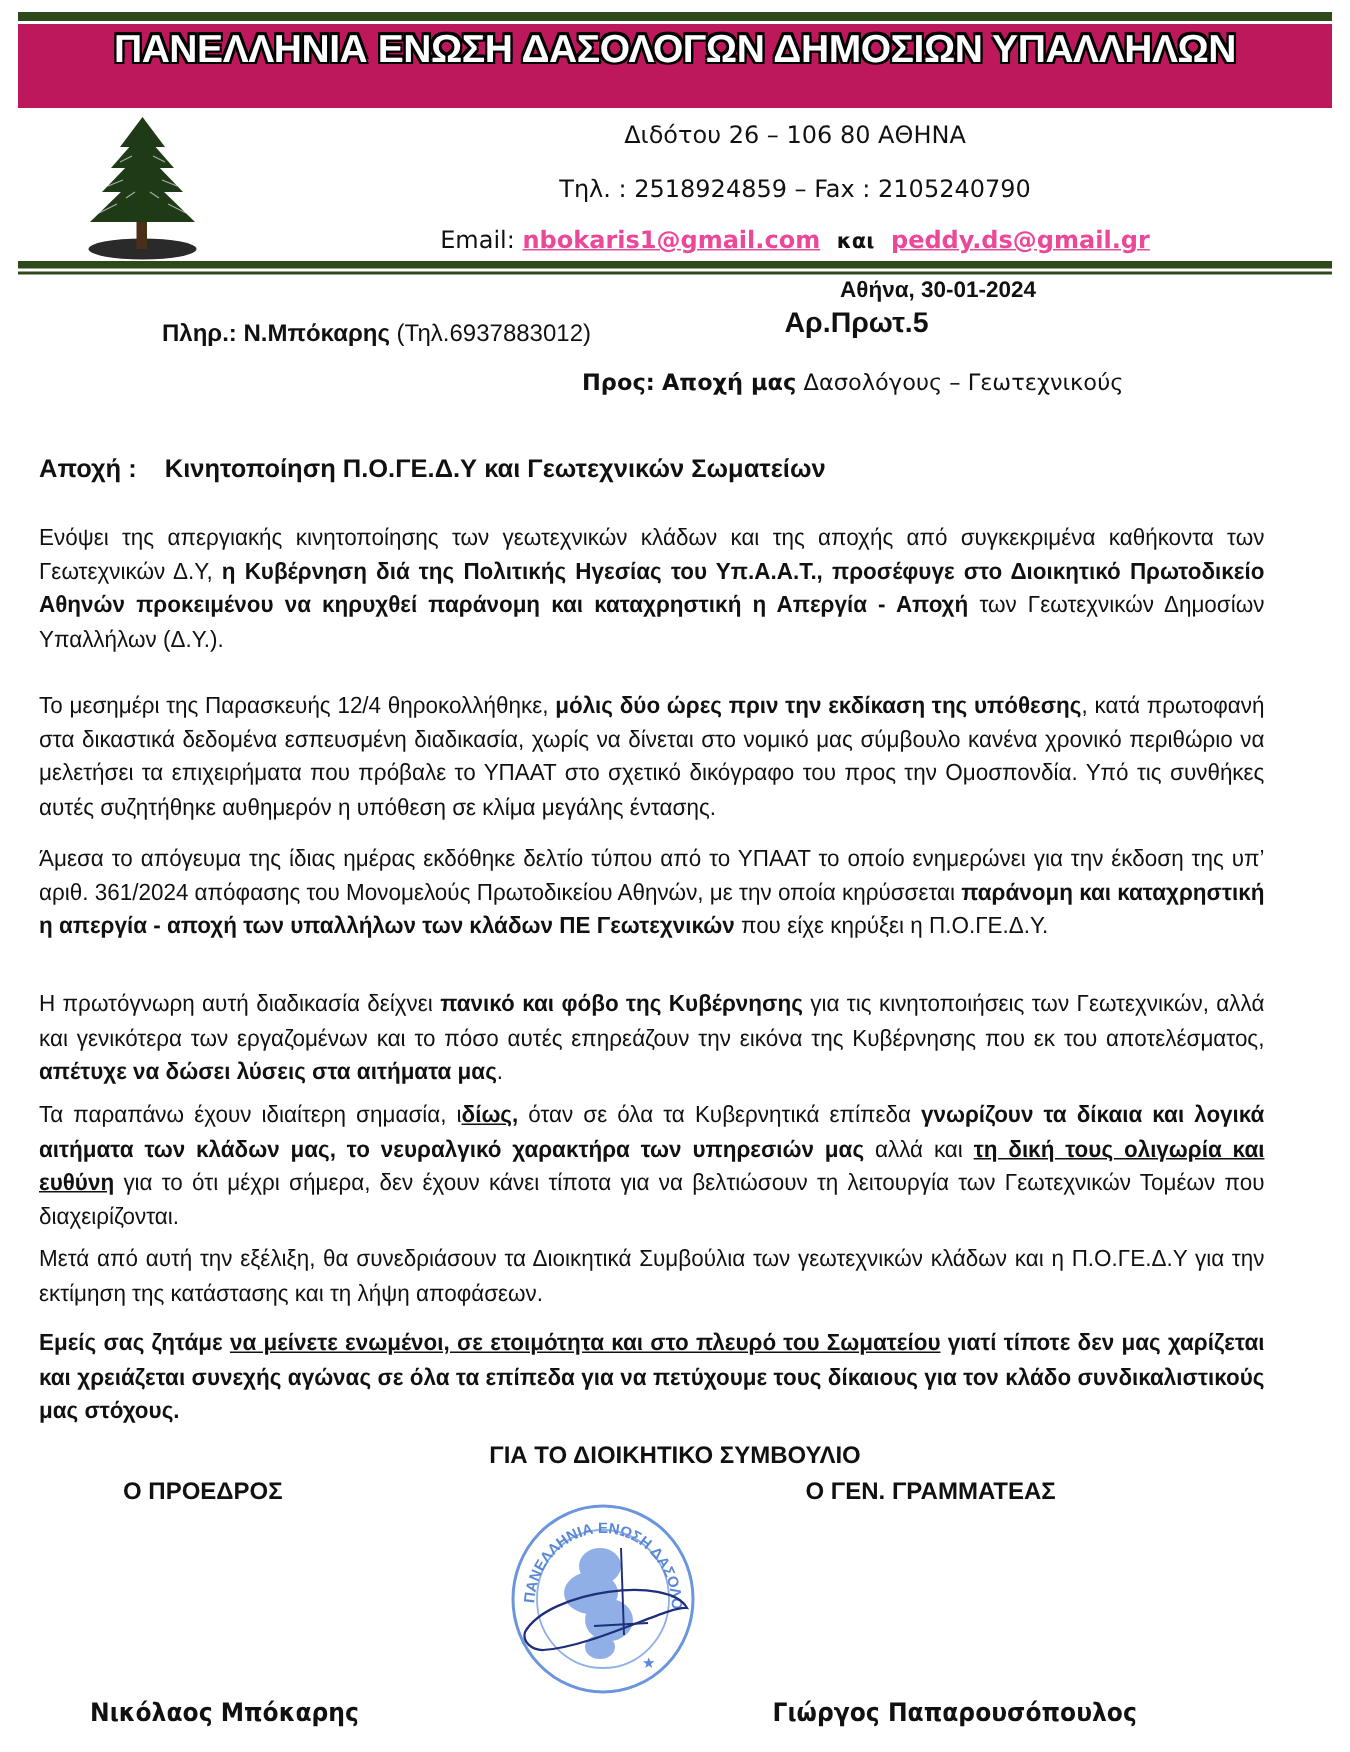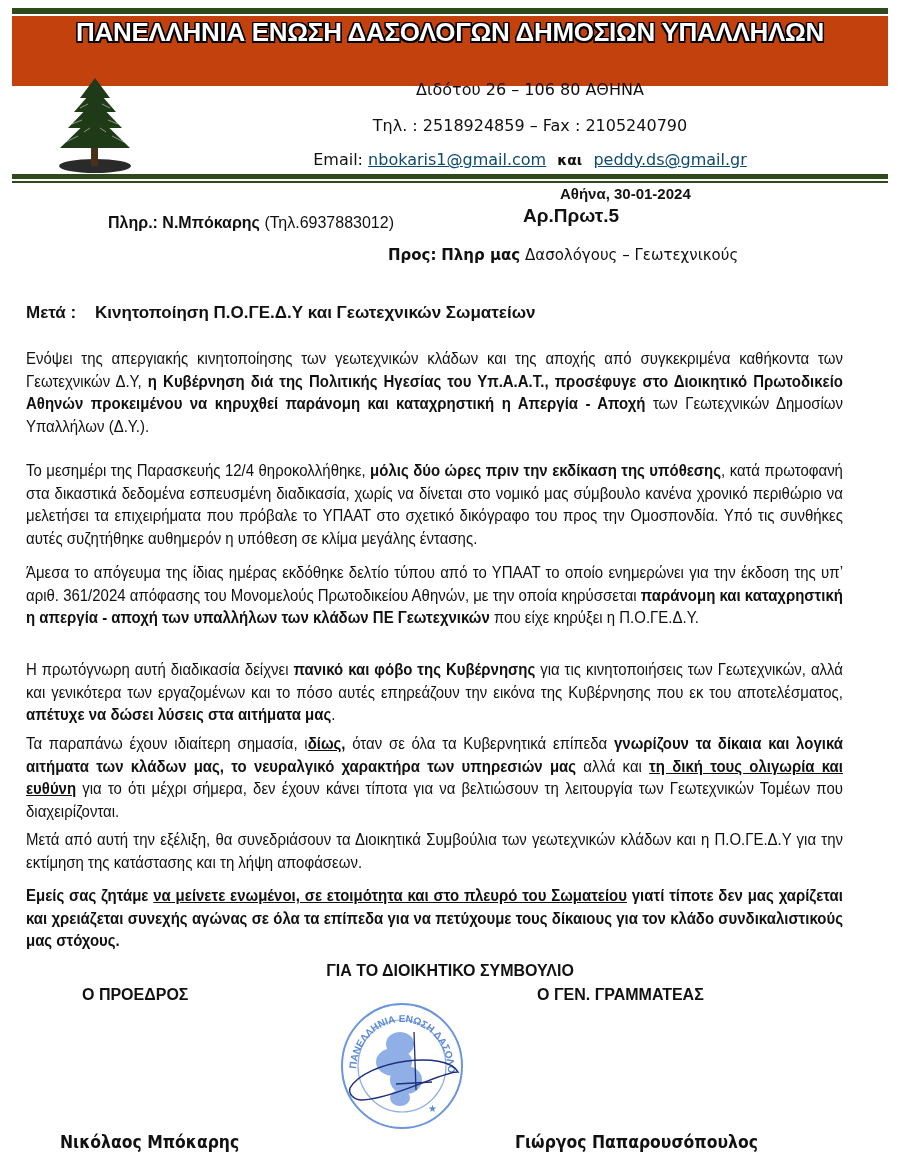--- a/index.html
+++ b/index.html
@@ -1,34 +1,34 @@
 <!DOCTYPE html>
 <html><head>
 <meta charset="utf-8">
 <style>
   * { box-sizing: border-box; margin: 0; padding: 0; }
   html, body { width: 900px; height: 1168px; background: #ffffff; overflow: hidden; }
   body { position: relative; font-family: "Liberation Sans", sans-serif; color: #111; }
 
   .top-rule { position: absolute; left: 12px; right: 12px; top: 8px; height: 6px; background: #2f4a1a; }
-  .banner { position: absolute; left: 12px; right: 12px; top: 16px; height: 70px; background: #c2410c; }
+  .banner { position: absolute; left: 12px; right: 12px; top: 16px; height: 56px; background: #be185d; }
   .banner-title {
     position: absolute; left: 0; right: 0; top: 2px;
     text-align: center; color: #ffffff; font-weight: bold; font-size: 26px; line-height: 28px;
     font-family: "Liberation Sans", sans-serif; letter-spacing: -0.3px;
     text-shadow: -1.5px -1.5px 0 #000, 1.5px -1.5px 0 #000, -1.5px 1.5px 0 #000, 1.5px 1.5px 0 #000, 0 1.5px 0 #000, 0 -1.5px 0 #000;
   }
 
   .tree { position: absolute; left: 50px; top: 76px; width: 90px; height: 100px; }
 
   .contact { position: absolute; left: 260px; width: 540px; text-align: center; font-family: "DejaVu Sans", sans-serif; font-size: 16px; color: #111; }
   .contact.addr { top: 80px; }
   .contact.phone { top: 116px; }
   .contact.email { top: 150px; }
-  .link { color: #0c4a6e; font-weight: normal; text-decoration: underline; }
+  .link { color: #ec4899; font-weight: bold; text-decoration: underline; }
   .kai { font-weight: bold; font-size: 14px; margin: 0 6px; text-align: right; }
 
   .head-bottom-rule { position: absolute; left: 12px; right: 12px; top: 174px; height: 5px; background: #2f4a1a; }
   .head-bottom-rule2 { position: absolute; left: 12px; right: 12px; top: 181px; height: 2px; background: #2f4a1a; }
 
   .pliro { position: absolute; left: 108px; top: 186px; font-size: 16px; font-family: "Liberation Sans", sans-serif; margin-top: 28px; }
   .pliro b { font-weight: bold; }
   .date { position: absolute; left: 560px; top: 185px; font-size: 15px; font-weight: bold; }
   .protocol { position: absolute; left: 523px; top: 205px; font-size: 19px; font-weight: bold; }
   .pros { position: absolute; left: 388px; top: 246px; font-size: 15px; font-family: "DejaVu Sans", sans-serif; }
@@ -100,26 +100,26 @@
 
 <div class="pliro">
   <b>Πληρ.:</b>
   <b>Ν.Μπόκαρης</b>
   <span>(Τηλ.6937883012)</span>
 </div>
 <div class="date">Αθήνα, 30-01-2024</div>
 <div class="protocol">Αρ.Πρωτ.5</div>
 <div class="pros">
   <span class="lbl">Προς:</span>
-  <span class="strong">Πληρ μας</span>
+  <span class="strong">Αποχή μας</span>
   <span>Δασολόγους – Γεωτεχνικούς</span>
 </div>
 
 <div class="subject">
-  <span class="lbl">Μετά :</span>
+  <span class="lbl">Αποχή :</span>
   <span>Κινητοποίηση Π.Ο.ΓΕ.Δ.Υ και Γεωτεχνικών Σωματείων</span>
 </div>
 
 <div class="body-text" id="p1">
   <span>Ενόψει της απεργιακής κινητοποίησης των γεωτεχνικών κλάδων και της αποχής από συγκεκριμένα καθήκοντα των Γεωτεχνικών Δ.Υ, </span><b>η Κυβέρνηση διά της Πολιτικής Ηγεσίας του Υπ.Α.Α.Τ., προσέφυγε στο Διοικητικό Πρωτοδικείο Αθηνών προκειμένου να κηρυχθεί παράνομη  και καταχρηστική  η Απεργία - Αποχή</b><span> των Γεωτεχνικών Δημοσίων Υπαλλήλων (Δ.Υ.).</span>
 </div>
 
 <div class="body-text" id="p2">
   <span>Το μεσημέρι της Παρασκευής 12/4 θηροκολλήθηκε, </span><b>μόλις δύο ώρες πριν την εκδίκαση της υπόθεσης</b><span>, κατά πρωτοφανή στα δικαστικά δεδομένα εσπευσμένη διαδικασία, χωρίς να δίνεται στο νομικό μας σύμβουλο κανένα χρονικό περιθώριο να μελετήσει τα επιχειρήματα που πρόβαλε το ΥΠΑΑΤ στο σχετικό δικόγραφο του προς την Ομοσπονδία. Υπό τις συνθήκες αυτές συζητήθηκε αυθημερόν η υπόθεση σε κλίμα μεγάλης έντασης.</span>
 </div>

